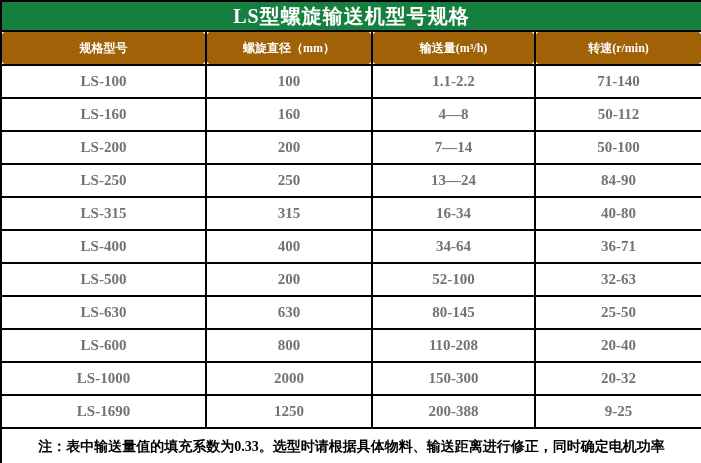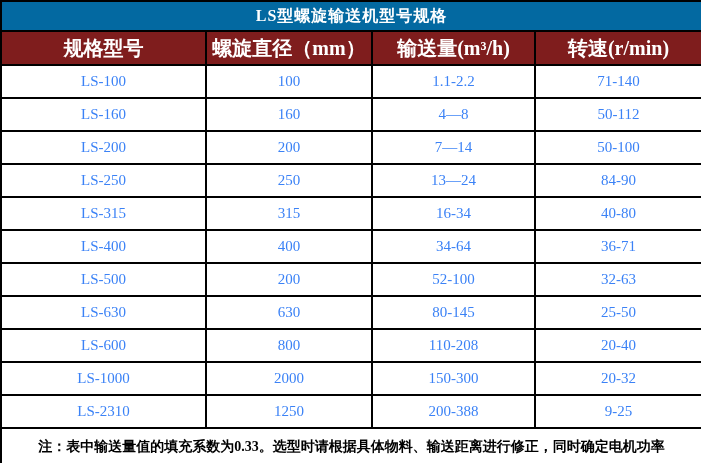--- a/index.html
+++ b/index.html
@@ -30,38 +30,40 @@
     white-space: nowrap;
   }
   
   col.c1 { width: 205px; }
   col.c2 { width: 166px; }
   col.c3 { width: 163px; }
   col.c4 { width: 167px; }
 
   tr.title-row th {
     height: 28px;
-    background: #0369a1;
+    background: #15803d;
     color: #ffffff;
-    font-size: 16px;
+    font-size: 20px;
     font-weight: bold;
     letter-spacing: 1px;
   }
   tr.header-row th {
     height: 32px;
-    background: #7f1d1d;
+    background: #a16207;
     color: #ffffff;
-    font-size: 20px;
+    font-size: 12px;
     font-weight: bold;
+    border-radius: 7px;
   }
   tbody td {
     height: 31px;
     background: #ffffff;
-    color: #3b82f6;
+    color: #737373;
     font-size: 15px;
+    font-weight: bold;
   }
   tfoot td {
     height: 36px;
     background: #ffffff;
     color: #000000;
     font-size: 14px;
     font-weight: 600;
     text-align: left;
     padding-left: 6px;
     white-space: nowrap;
@@ -144,21 +146,21 @@
         <td>110-208</td>
         <td>20-40</td>
       </tr>
       <tr>
         <td>LS-1000</td>
         <td>2000</td>
         <td>150-300</td>
         <td>20-32</td>
       </tr>
       <tr>
-        <td>LS-2310</td>
+        <td>LS-1690</td>
         <td>1250</td>
         <td>200-388</td>
         <td>9-25</td>
       </tr>
     </tbody>
     <tfoot>
       <tr>
         <td colspan="4">注：表中输送量值的填充系数为0.33。选型时请根据具体物料、输送距离进行修正，同时确定电机功率</td>
       </tr>
     </tfoot>

